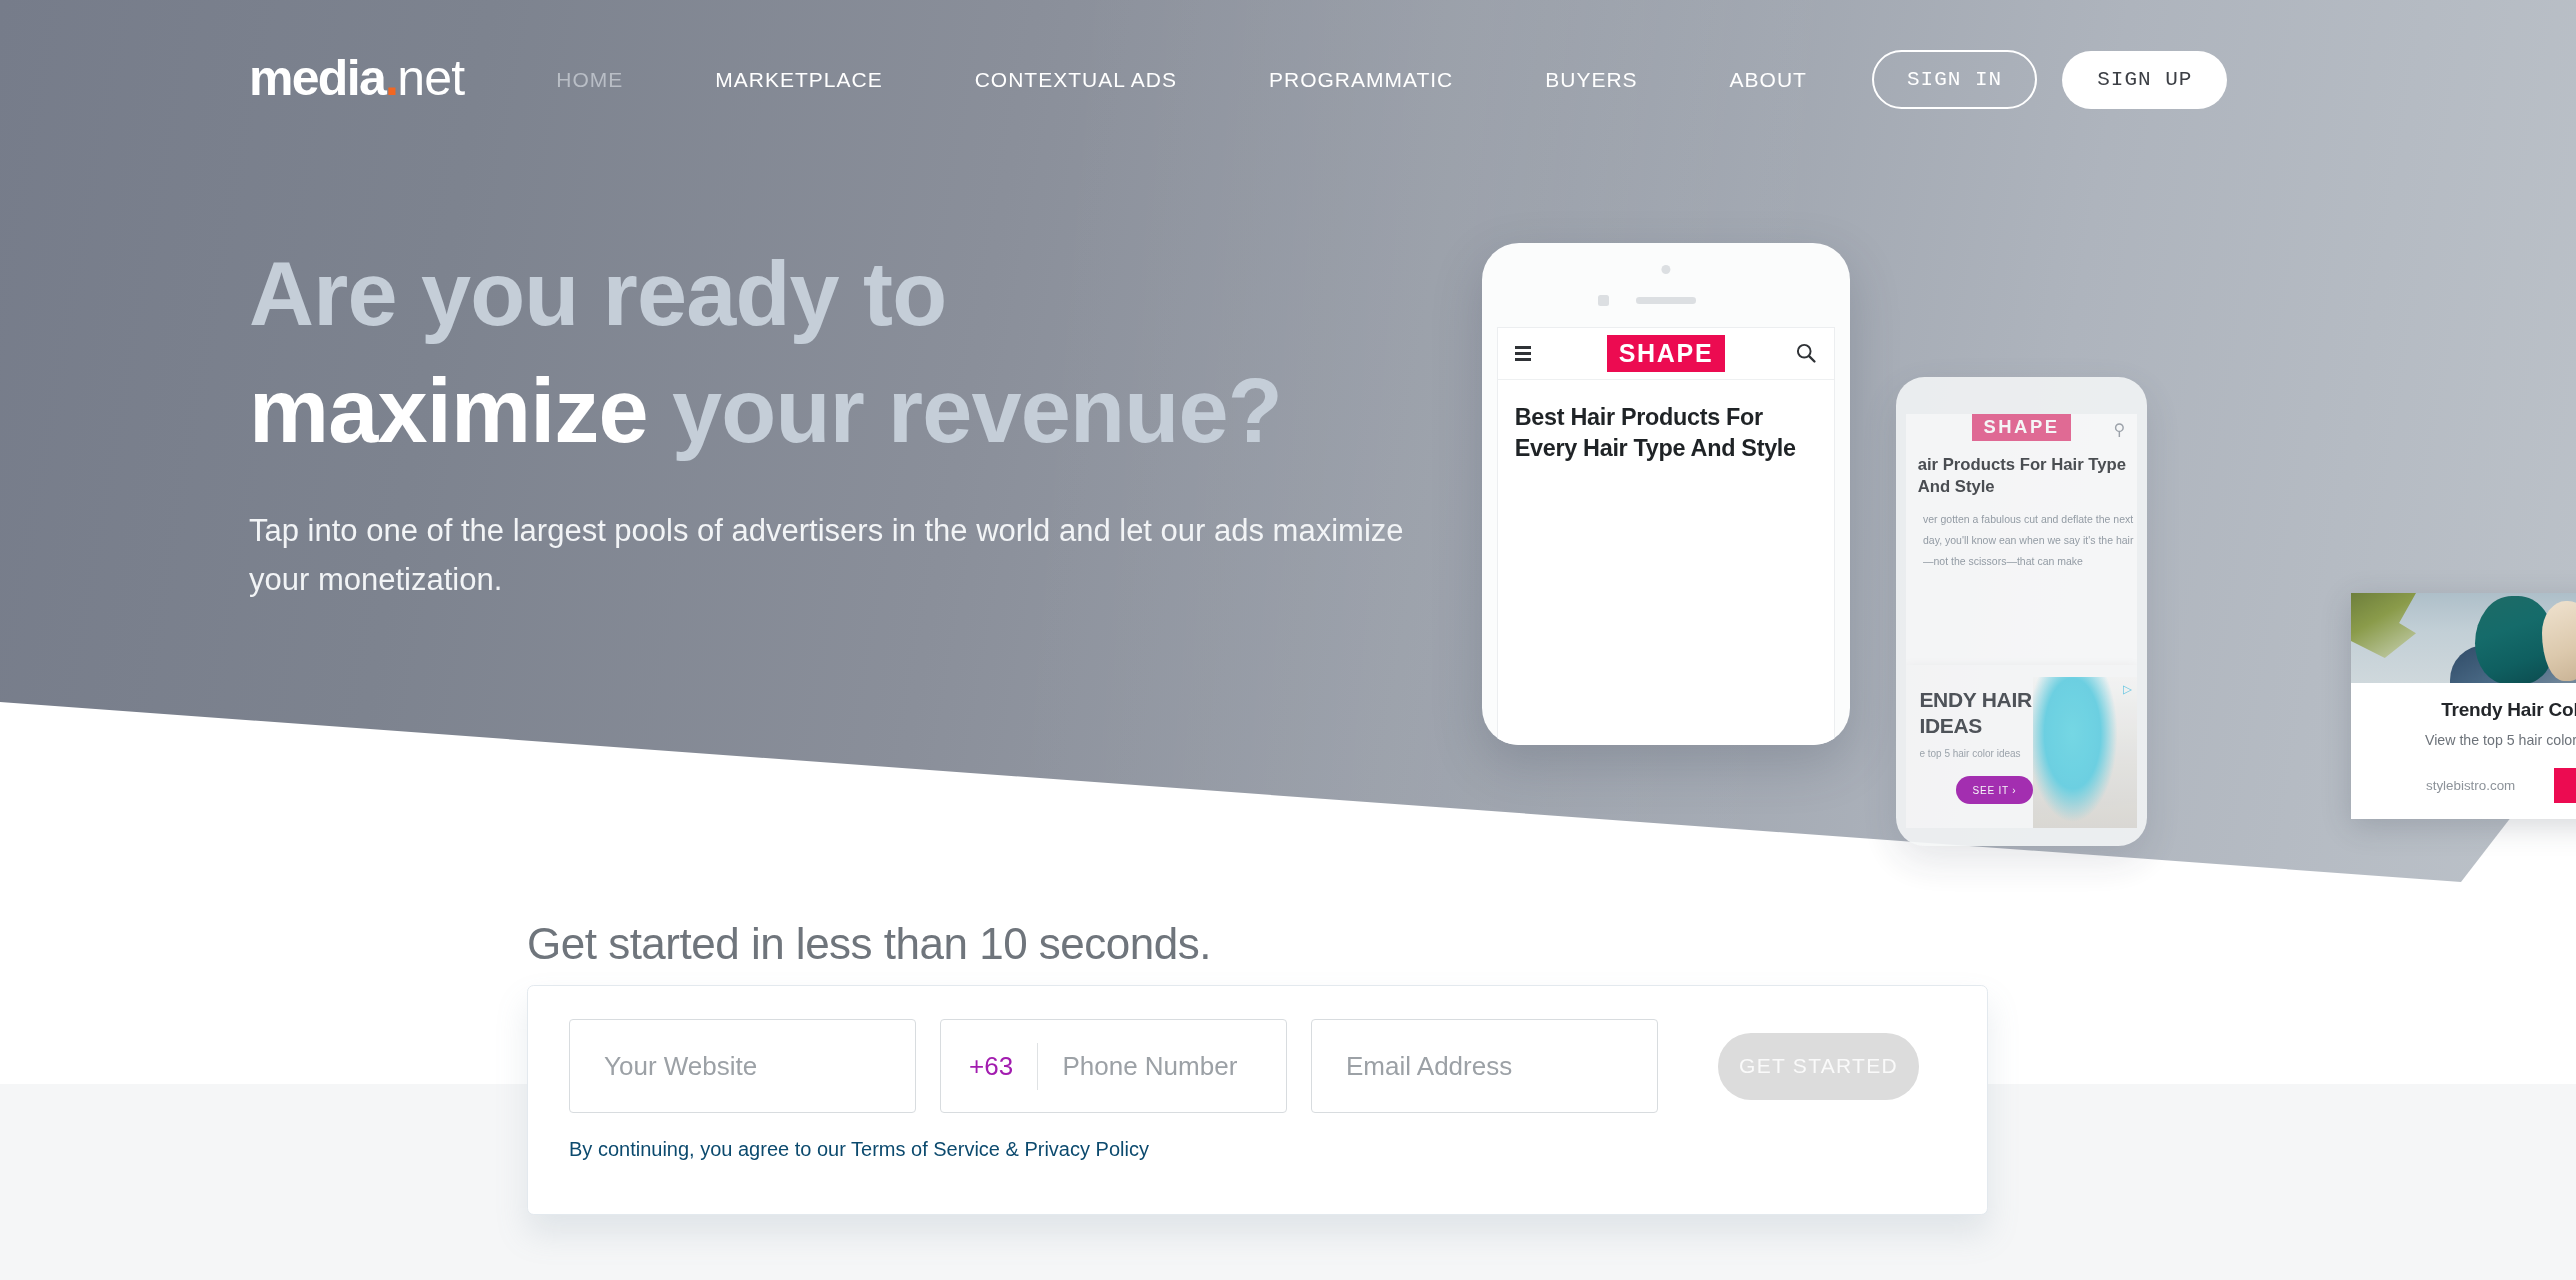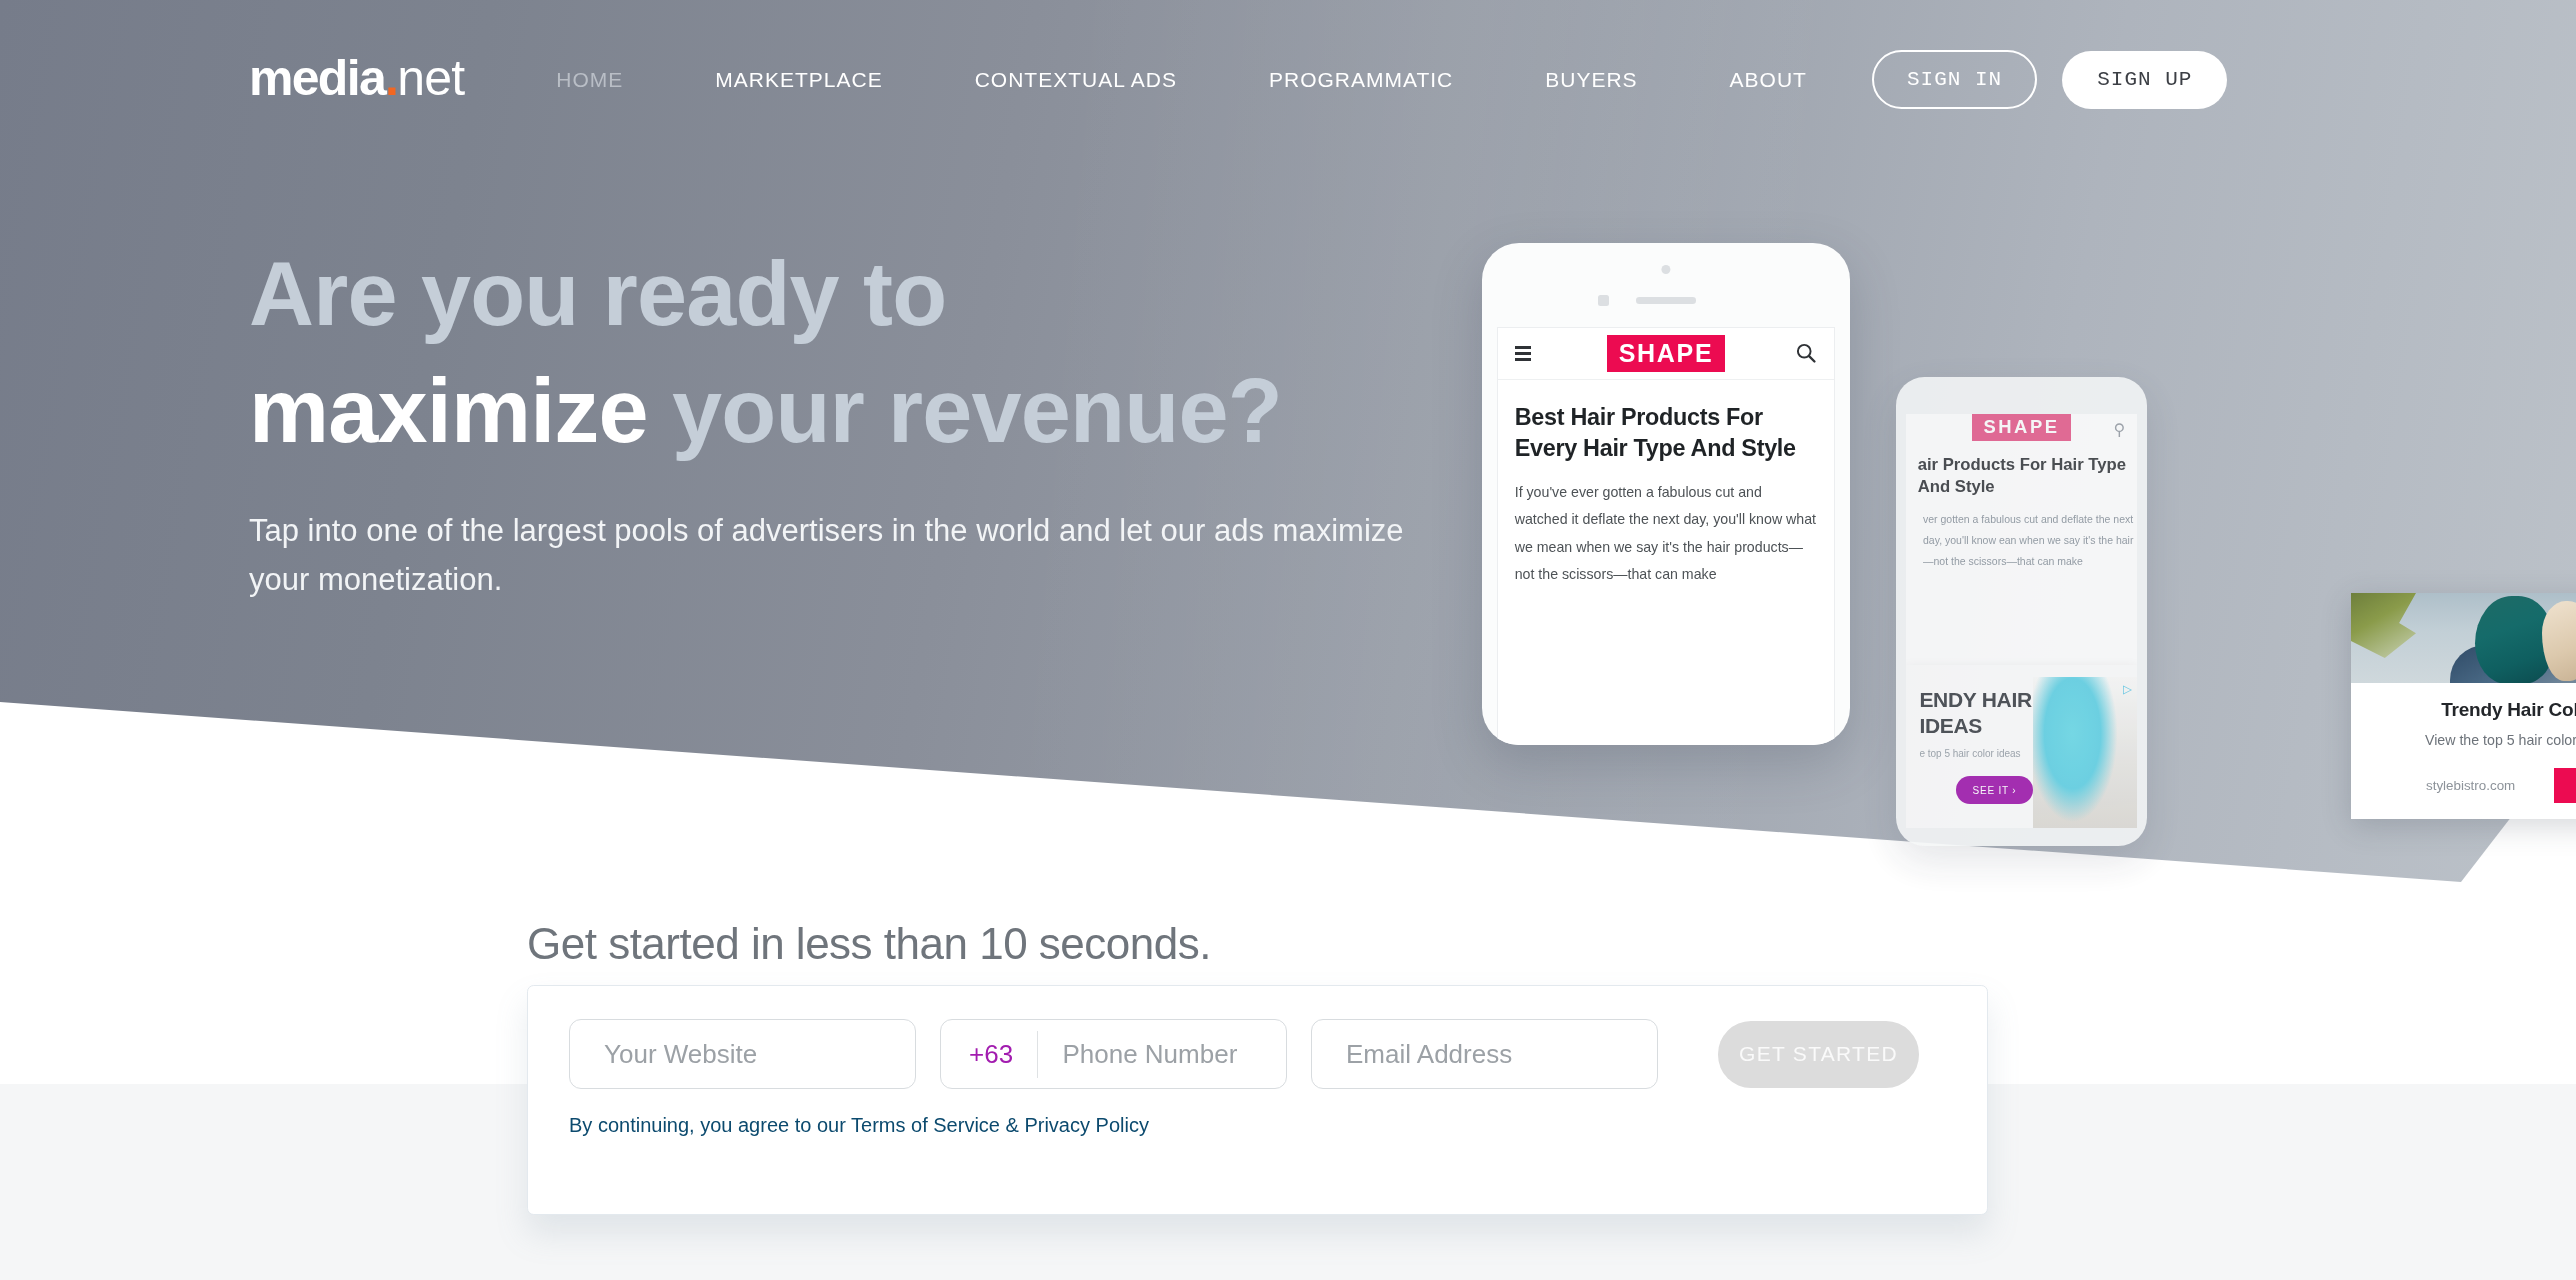--- a/index.html
+++ b/index.html
@@ -194,21 +194,21 @@
     font-size:44px; color:#6f757c; letter-spacing:-0.5px;
   }
   .form-card{
     position:absolute; left:527px; top:985px; width:1461px; height:230px;
     background:#fff; border:1.7px solid #e3e9ee; border-radius:6.7px;
     box-shadow:0 18.4px 32px rgba(120,140,160,.17);
     z-index:30;
   }
   .form-row{ display:flex; align-items:center; padding:33px 0 0 41px; }
   .fld{
-    height:70px; border:1.3px solid #d8dcdf; border-radius:12px;
+    height:94px; border:1.3px solid #d8dcdf; border-radius:4px;
     display:flex; align-items:center; background:#fff;
   }
   .fld-website{ width:347px; }
   .fld-phone{ width:347px; margin-left:24px; }
   .fld-email{ width:347px; margin-left:24px; }
   .fld-ph{
     font-size:26px; color:#9ca1a6; padding-left:34px; font-weight:400;
   }
   .cc{ font-size:26px; color:#a21caf; padding-left:28px; }
   .cc-div{ width:1.3px; height:47px; background:#dfe2e4; margin-left:24px; }
@@ -295,21 +295,20 @@
             <i></i>
             <i></i>
           </div>
         <span class="pf-shape">SHAPE</span>
         <svg class="pf-search" width="23.4" height="23.4" viewBox="0 0 24 24">
           <circle cx="10.5" cy="10.5" r="6.5" fill="none" stroke="#2f3236" stroke-width="2"></circle>
           <line x1="15.5" y1="15.5" x2="21" y2="21" stroke="#2f3236" stroke-width="2.4" stroke-linecap="round"></line>
         </svg>
       </div>
       <div class="pf-h">Best Hair Products For Every Hair Type And Style</div>
-      <div class="pf-p">If you've ever gotten a fabulous cut and watched it deflate the next day, you'll know what we mean when we say it's the hair products—not the scissors—that can make</div>
     </div>
   </div>
 
   <div class="adbox">
     <div class="adbox-img">
       <div class="adi-trees"></div>
 
       <div class="adi-body"></div>
       <div class="adi-hair"></div>
       <div class="adi-face"></div>

